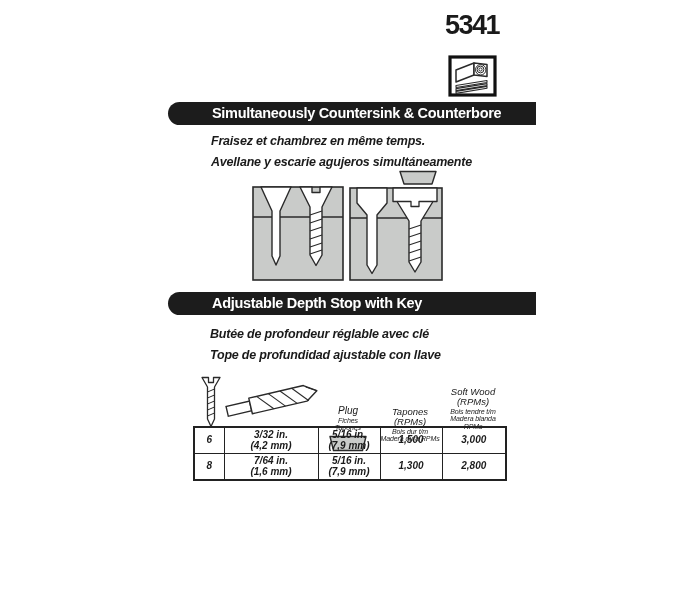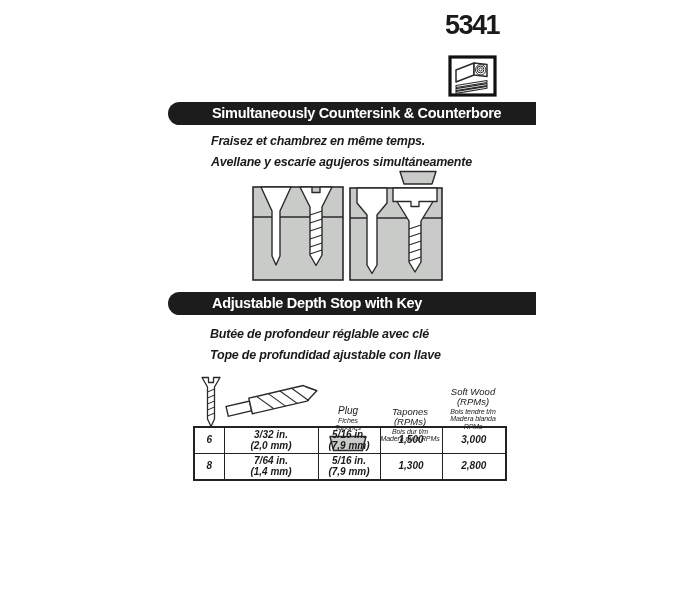--- a/index.html
+++ b/index.html
@@ -165,34 +165,34 @@
         <col class="c2">
         <col class="c3">
         <col class="c4">
         <col class="c5">
       </colgroup>
     <tbody>
       <tr>
         <td>6</td>
         <td>
           <div>3/32 in.</div>
-          <div>(2,0 mm)</div>
+          <div>(4,2 mm)</div>
         </td>
         <td>
           <div>5/16 in.</div>
           <div>(7,9 mm)</div>
         </td>
         <td>1,500</td>
         <td>3,000</td>
       </tr>
       <tr>
         <td>8</td>
         <td>
           <div>7/64 in.</div>
-          <div>(1,4 mm)</div>
+          <div>(1,6 mm)</div>
         </td>
         <td>
           <div>5/16 in.</div>
           <div>(7,9 mm)</div>
         </td>
         <td>1,300</td>
         <td>2,800</td>
       </tr>
     </tbody>
   </table>

